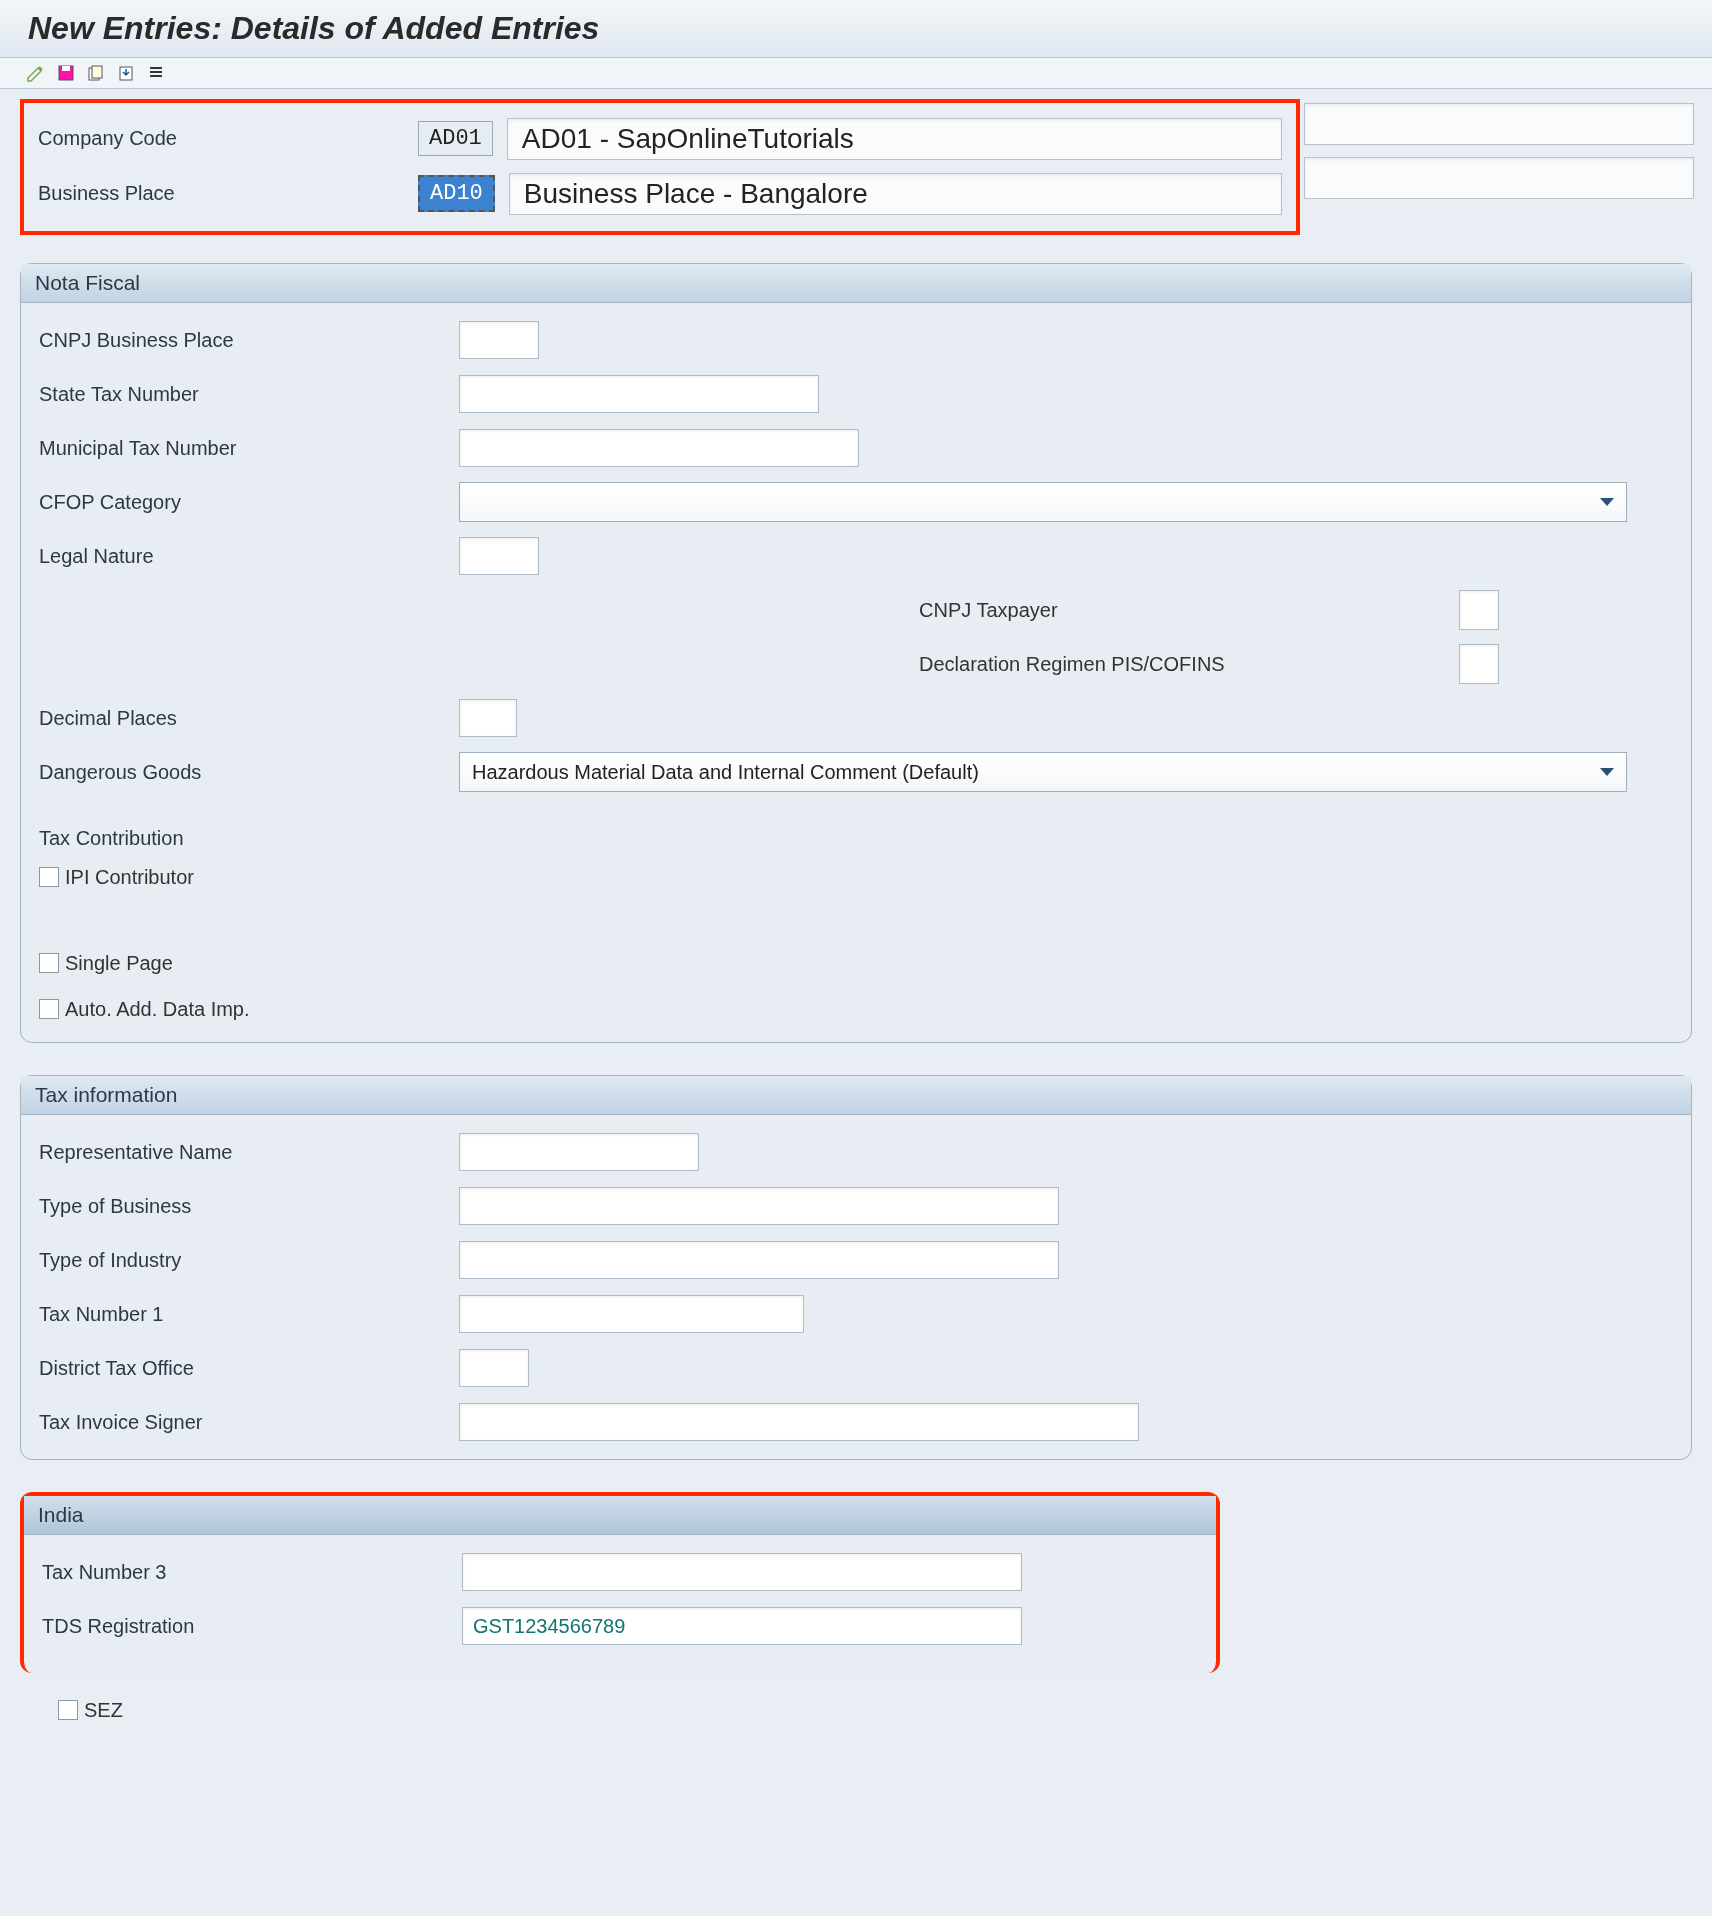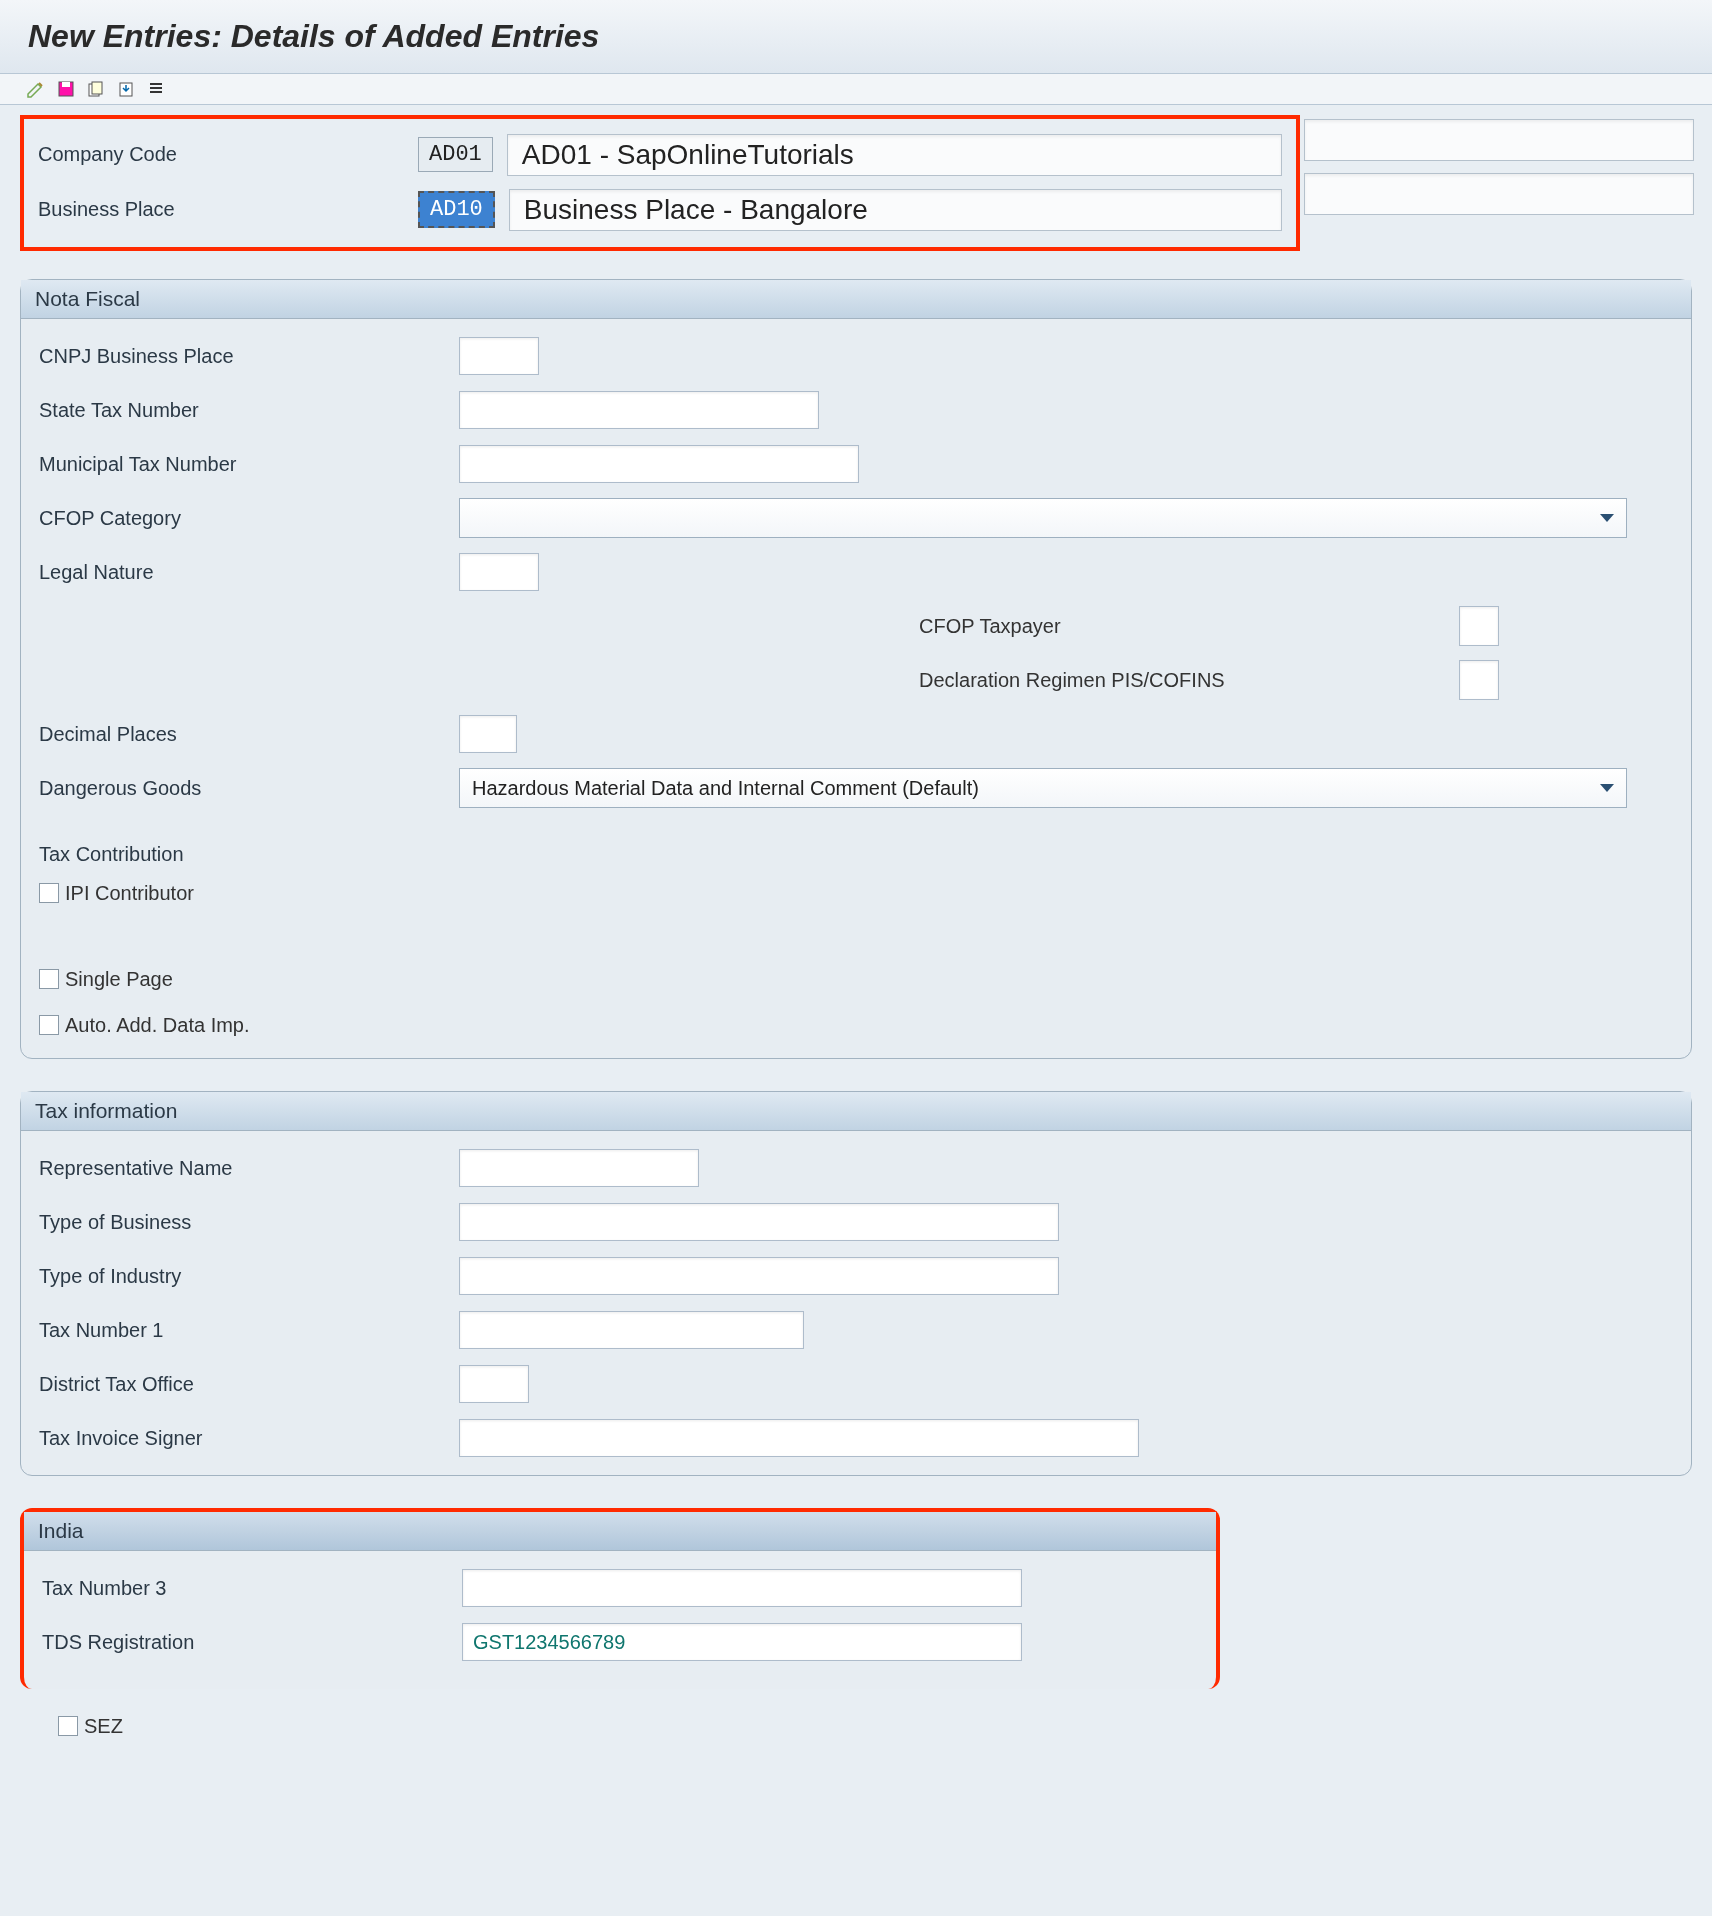--- a/index.html
+++ b/index.html
@@ -8,21 +8,21 @@
       font-size: 20px;
       background: #e8eef3;
       color: #333;
       width: 1712px;
     }
 
     
     .title-bar {
       background: linear-gradient(to bottom, #f3f6f9 0%, #dfe7ef 100%);
       border-bottom: 1px solid #b8c7d5;
-      padding: 18px 28px;
+      padding: 10px 28px;
     }
     .title-text {
       font-style: italic;
       font-weight: bold;
       font-size: 32px;
       color: #2a2a2a;
     }
 
     
     .toolbar {
@@ -288,21 +288,21 @@
         </div>
       </div>
       <div class="form-row">
         <div class="form-lbl">Legal Nature</div>
         <input class="form-input" style="width: 80px;" value="">
       </div>
 
       <div class="form-row">
         <div class="form-lbl"></div>
         <div class="float-right">
-          <div class="fr-lbl">CFOP Taxpayer</div>
+          <div class="fr-lbl">CNPJ Taxpayer</div>
           <div class="fr-box"></div>
         </div>
       </div>
       <div class="form-row">
         <div class="form-lbl"></div>
         <div class="float-right">
           <div class="fr-lbl">Declaration Regimen PIS/COFINS</div>
           <div class="fr-box"></div>
         </div>
       </div>

